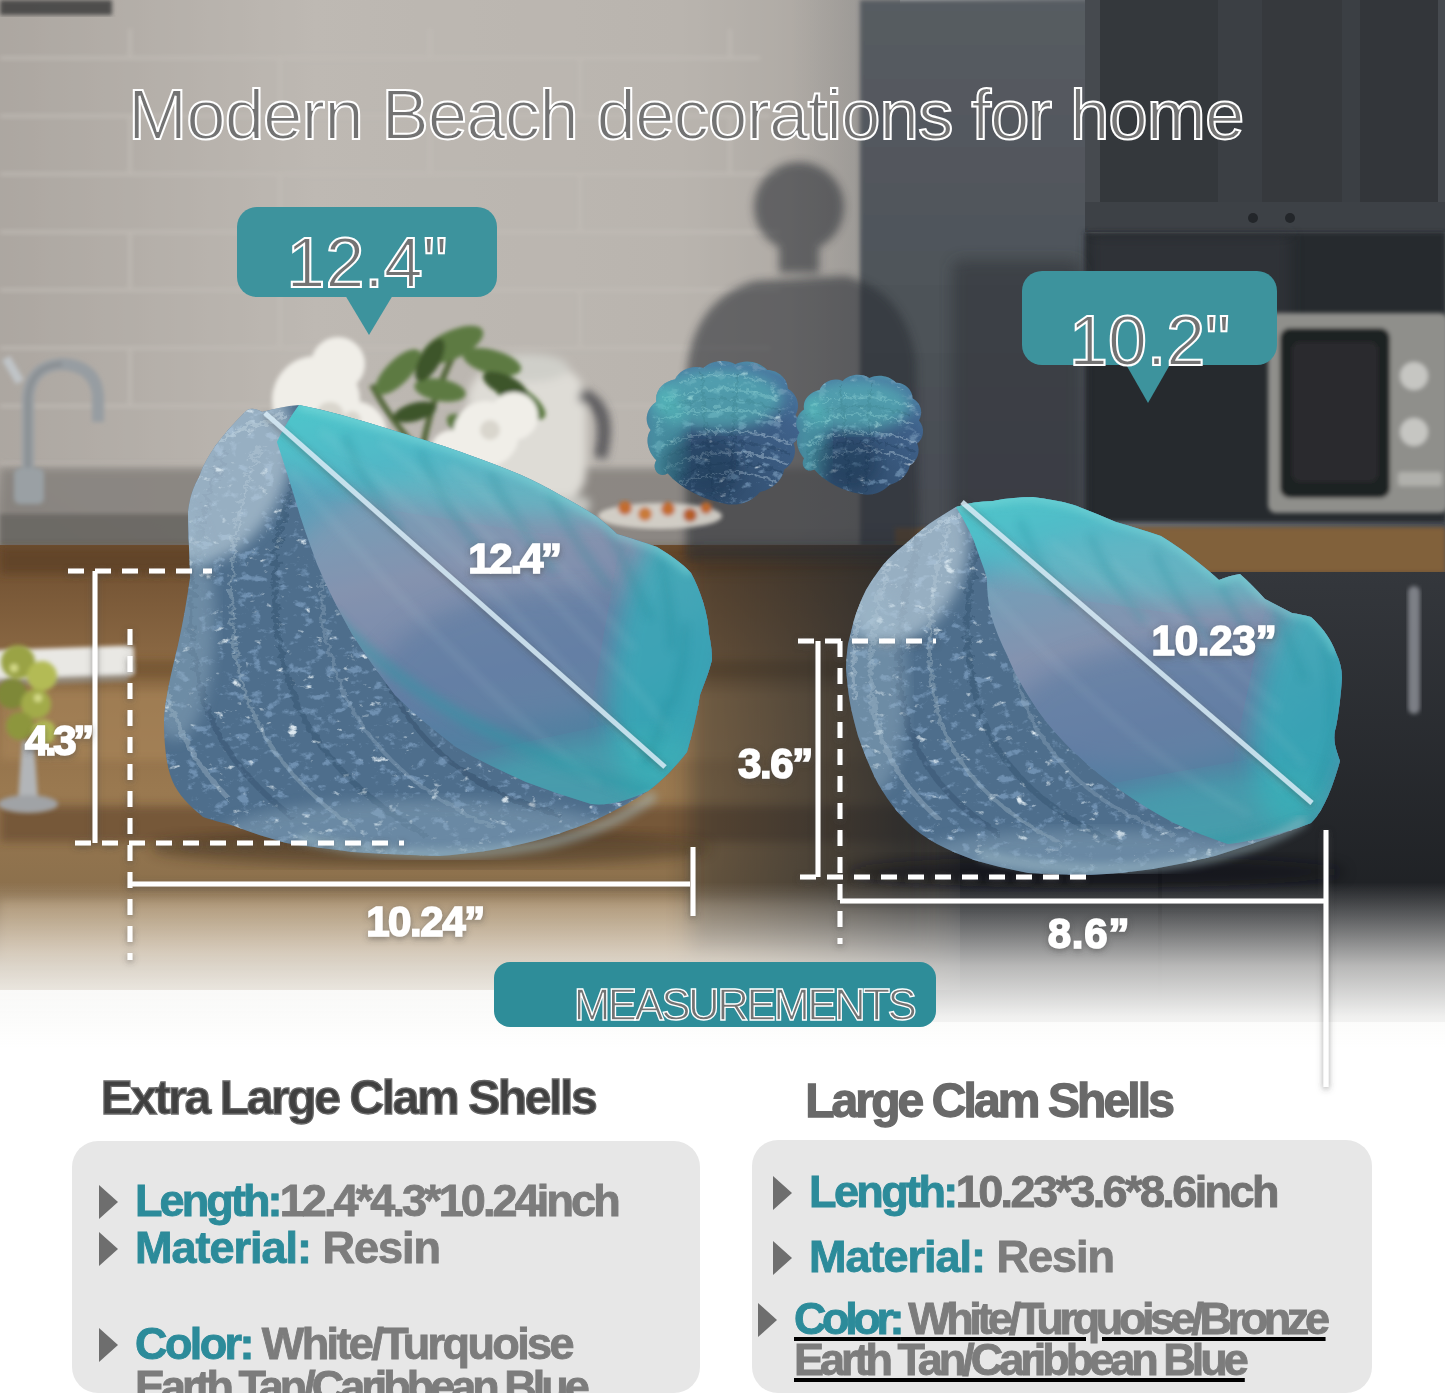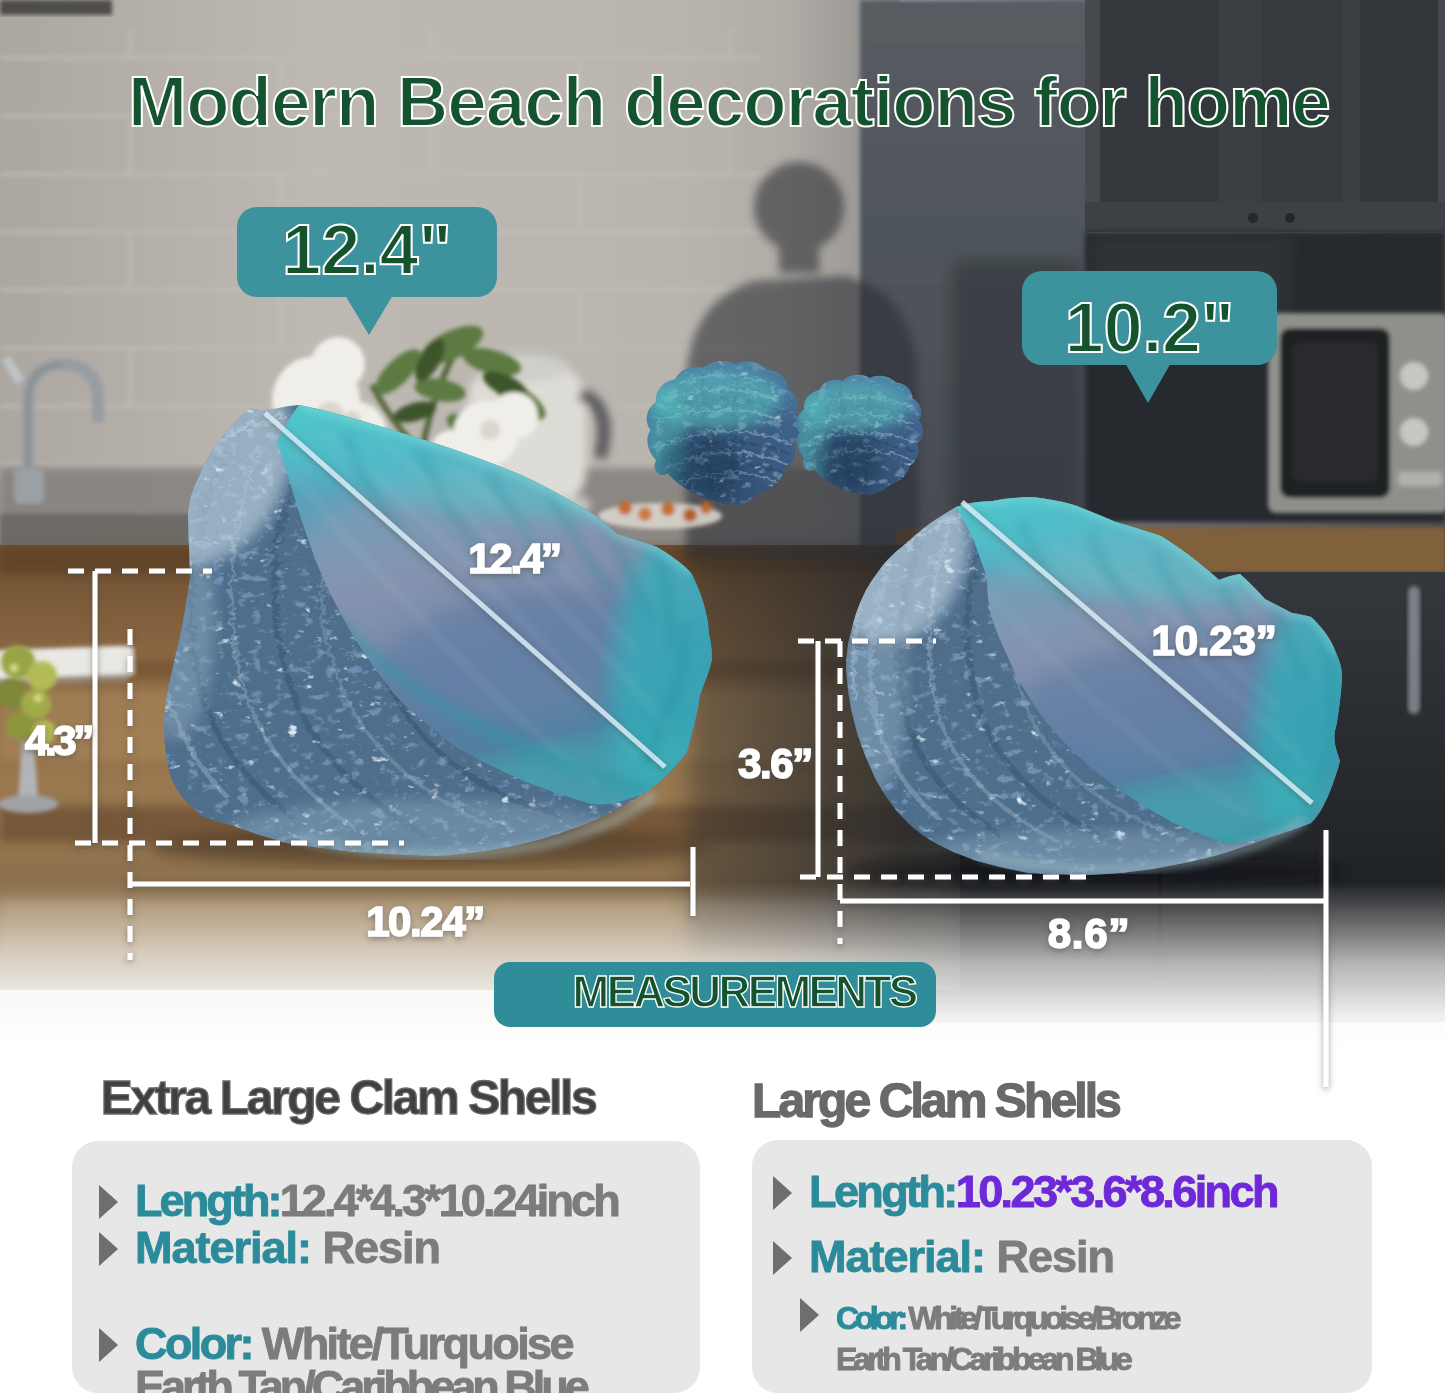--- a/index.html
+++ b/index.html
@@ -1,20 +1,20 @@
 <!DOCTYPE html>
 <html><head>
 <meta charset="utf-8">
 <style>
   html,body{margin:0;padding:0;background:#fff;}
   body{width:1445px;height:1393px;position:relative;overflow:hidden;
        font-family:"Liberation Sans", sans-serif;}
   .abs{position:absolute;}
   .row{-webkit-text-stroke:0.9px currentColor;}
-  .ttl{color:#14532d;font-weight:bold;white-space:nowrap;}
+  .ttl{color:#737373;font-weight:normal;white-space:nowrap;margin-top:13px;}
 </style>
 </head>
 <body>
 
 <svg class="abs" style="left:0;top:0" width="1445" height="1393" viewBox="0 0 1445 1393">
   <defs>
     <linearGradient id="wallg" x1="0" y1="0" x2="1" y2="0">
       <stop offset="0" stop-color="#9d9791"></stop>
       <stop offset="0.35" stop-color="#bab5af"></stop>
       <stop offset="0.75" stop-color="#b3aea8"></stop>
@@ -532,28 +532,28 @@
 
 <div class="abs row" style="left:99px;top:1225px;font-size:45px;line-height:1;letter-spacing:-1px;font-weight:bold;white-space:nowrap;">
   <span style="display:inline-block;width:0;height:0;border-left:19px solid #6e6e6e;border-top:17px solid transparent;border-bottom:17px solid transparent;margin-right:17px;vertical-align:-3px;"></span><span style="color:#2c8b9a;">Material:</span><span style="color:#7c7c7c;"> Resin</span>
 </div>
 
 <div class="abs row" style="left:99px;top:1286px;font-size:45px;line-height:43px;letter-spacing:-2.6px;font-weight:bold;white-space:nowrap;margin-top:36px;">
   <span style="display:inline-block;width:0;height:0;border-left:19px solid #6e6e6e;border-top:17px solid transparent;border-bottom:17px solid transparent;margin-right:17px;vertical-align:-3px;"></span><span style="color:#2c8b9a;">Color:</span><span style="color:#7c7c7c;"> White/Turquoise</span><br>
   <span style="display:inline-block;width:36px;"></span><span style="color:#7c7c7c;letter-spacing:-4px;">Earth Tan/Caribbean Blue</span>
 </div>
 
-<div class="abs" id="h2" style="left:752px;top:1077px;width:420px;text-align:left;font-size:48px;letter-spacing:-2.9px;line-height:1;font-weight:bold;color:#696969;-webkit-text-stroke:1.3px #696969;white-space:nowrap;">Large Clam Shells</div>
+<div class="abs" id="h2" style="left:752px;top:1077px;width:420px;text-align:right;font-size:48px;letter-spacing:-2.9px;line-height:1;font-weight:bold;color:#696969;-webkit-text-stroke:1.3px #696969;white-space:nowrap;">Large Clam Shells</div>
 
 <div class="abs" style="left:752px;top:1140px;width:620px;height:253px;background:#e7e7e7;border-radius:26px;"></div>
 
 <div class="abs row" style="left:773px;top:1169px;font-size:45px;line-height:1;letter-spacing:-2.6px;font-weight:bold;white-space:nowrap;">
-  <span style="display:inline-block;width:0;height:0;border-left:19px solid #6e6e6e;border-top:17px solid transparent;border-bottom:17px solid transparent;margin-right:17px;vertical-align:-3px;"></span><span style="color:#2c8b9a;">Length:</span><span style="color:#6d28d9;text-align:right;">10.23*3.6*8.6inch</span>
+  <span style="display:inline-block;width:0;height:0;border-left:19px solid #6e6e6e;border-top:17px solid transparent;border-bottom:17px solid transparent;margin-right:17px;vertical-align:-3px;"></span><span style="color:#2c8b9a;">Length:</span><span style="color:#737373;text-align:right;">10.23*3.6*8.6inch</span>
 </div>
 
 <div class="abs row" style="left:773px;top:1234px;font-size:45px;line-height:1;letter-spacing:-1px;font-weight:bold;white-space:nowrap;">
   <span style="display:inline-block;width:0;height:0;border-left:19px solid #6e6e6e;border-top:17px solid transparent;border-bottom:17px solid transparent;margin-right:17px;vertical-align:-3px;"></span><span style="color:#2c8b9a;">Material:</span><span style="color:#7c7c7c;"> Resin</span>
 </div>
 
-<div class="abs row" style="left:800px;top:1298px;font-size:32px;line-height:41px;letter-spacing:-4.4px;font-weight:bold;white-space:nowrap;">
+<div class="abs row" style="left:758px;top:1298px;font-size:45px;line-height:41px;letter-spacing:-4.4px;font-weight:bold;white-space:nowrap;text-decoration:underline;">
   <span style="display:inline-block;width:0;height:0;border-left:19px solid #6e6e6e;border-top:17px solid transparent;border-bottom:17px solid transparent;margin-right:17px;vertical-align:-3px;"></span><span style="color:#2c8b9a;">Color:</span><span style="color:#7c7c7c;"> White/Turquoise/Bronze</span><br>
   <span style="display:inline-block;width:36px;"></span><span style="color:#7c7c7c;letter-spacing:-4px;">Earth Tan/Caribbean Blue</span>
 </div>
 
 </body></html>

